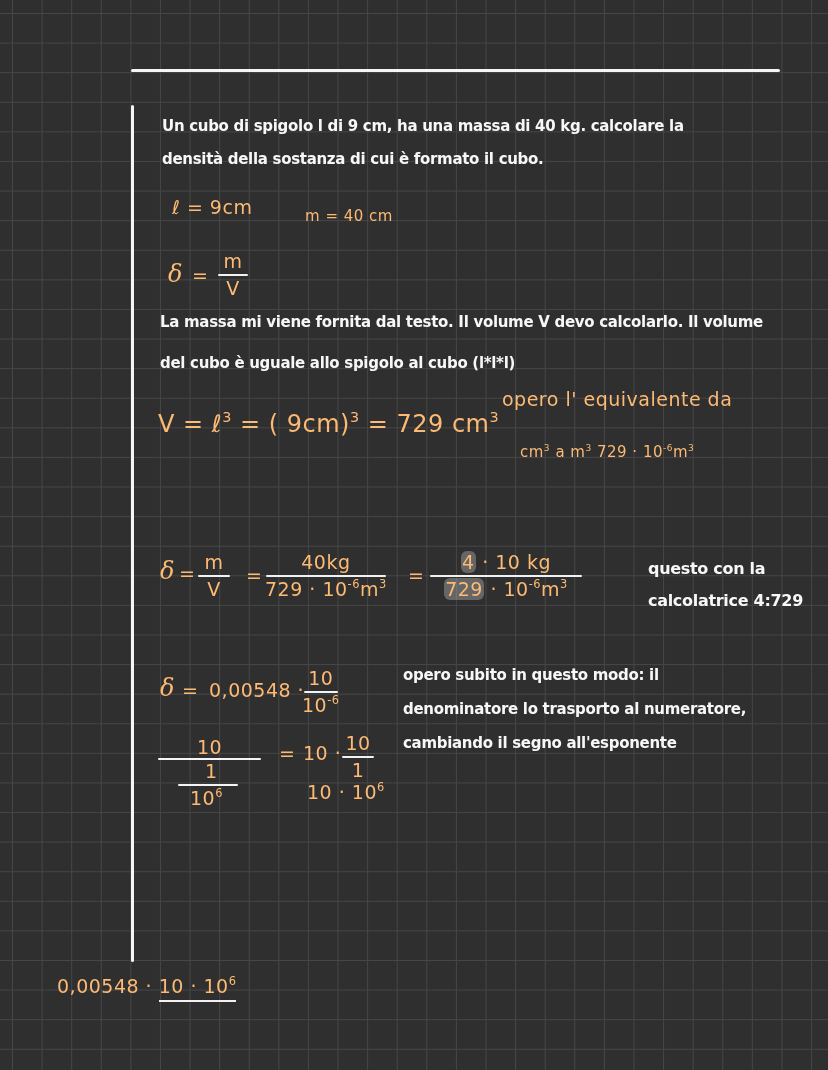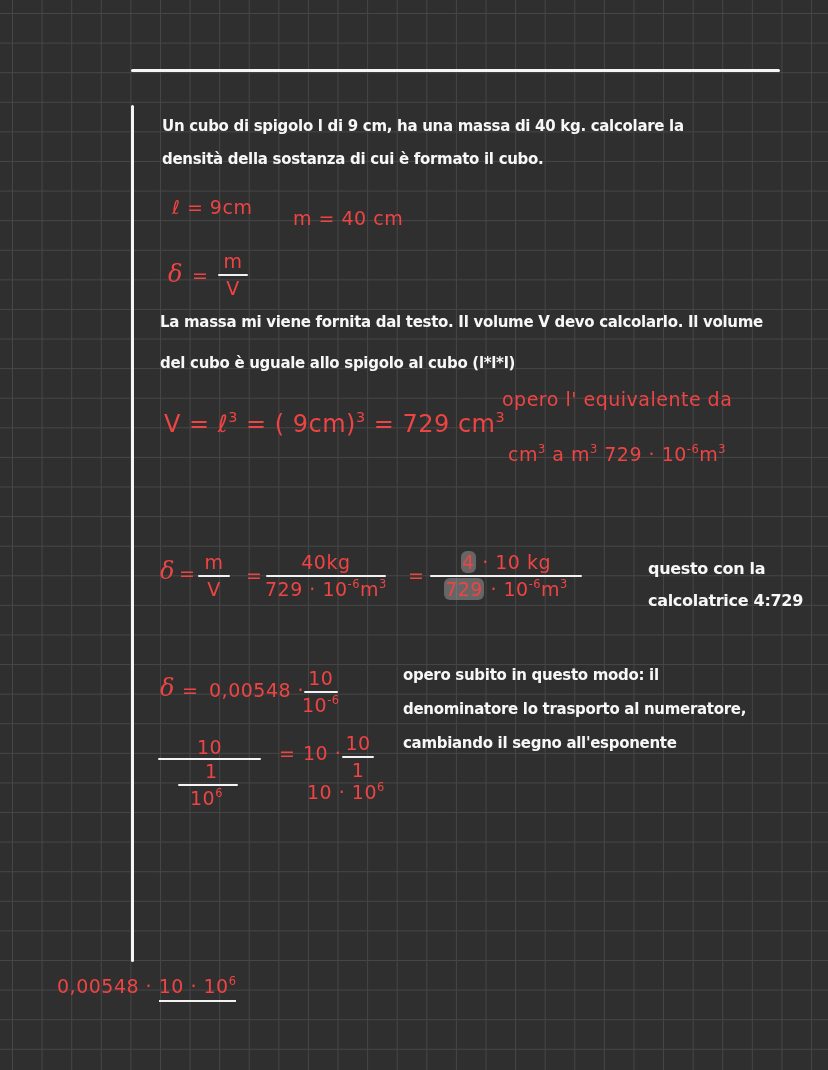--- a/index.html
+++ b/index.html
@@ -11,22 +11,22 @@
         linear-gradient(to bottom, #464646 1px, transparent 1px);
       background-size: 29.6px 29.6px;
       background-position: 12px 13px;
       color: #f4f4f4;
       font-family: "DejaVu Sans", sans-serif;
     }
     .abs { position: absolute; white-space: nowrap; }
     .rule-h { position: absolute; background: #f5f5f5; height: 3px; border-radius: 2px; }
     .rule-v { position: absolute; background: #f5f5f5; width: 3px; border-radius: 2px; }
     .typed { font-family: "DejaVu Sans", sans-serif; font-size: 15px; font-weight: bold; letter-spacing: -0.3px; color: #f7f7f7; }
-    .hand { font-family: "DejaVu Sans", sans-serif; color: #ef4444; letter-spacing: 0.5px; }
-    .hand-sm { font-size: 19px; }
+    .hand { font-family: "DejaVu Sans", sans-serif; color: #fdba74; letter-spacing: 0.5px; }
+    .hand-sm { font-size: 15px; margin-left: 12px; }
     .hand-md { font-size: 19px; }
     .hand-lg { font-size: 24px; }
     .frac { position: absolute; display: flex; flex-direction: column; align-items: center; }
     .frac .num, .frac .den { white-space: nowrap; line-height: 1.1; }
     .frac .bar { background: #f2f2f2; height: 2px; border-radius: 1px; margin: 2px 0; }
     .hl { background: rgba(170,170,170,0.45); border-radius: 6px; padding: 0 1px; }
     sup { font-size: 0.6em; vertical-align: 0.7em; line-height: 0; }
     .delta { font-family: "DejaVu Serif", serif; font-style: italic; }
   </style>
 </head>
@@ -45,21 +45,21 @@
 <div class="abs hand hand-md" style="left:192px; top:264px;">=</div>
 <div class="frac hand hand-md" style="left:218px; top:251px;">
   <span class="num">m</span>
   <span class="bar" style="width:30px;"></span>
   <span class="den">V</span>
 </div>
 
 <div class="abs typed" style="left:160px; top:313px;">La massa mi viene fornita dal testo. Il volume V devo calcolarlo. Il volume</div>
 <div class="abs typed" style="left:160px; top:354px;">del cubo è uguale allo spigolo al cubo (l*l*l)</div>
 
-<div class="abs hand hand-lg" style="left:164px; top:410px;">
+<div class="abs hand hand-lg" style="left:158px; top:410px;">
   <span>V = ℓ</span><sup>3</sup>
   <span>= ( 9cm)</span><sup>3</sup>
   <span>= 729 cm</span><sup>3</sup>
 </div>
 <div class="abs hand hand-md" style="left:502px; top:388px;">opero l' equivalente da</div>
 <div class="abs hand hand-sm" style="left:508px; top:443px;">
   <span>cm</span><sup>3</sup>
   <span>a m</span><sup>3</sup>
   <span>729 · 10</span><sup>-6</sup><span>m</span><sup>3</sup>
 </div>

